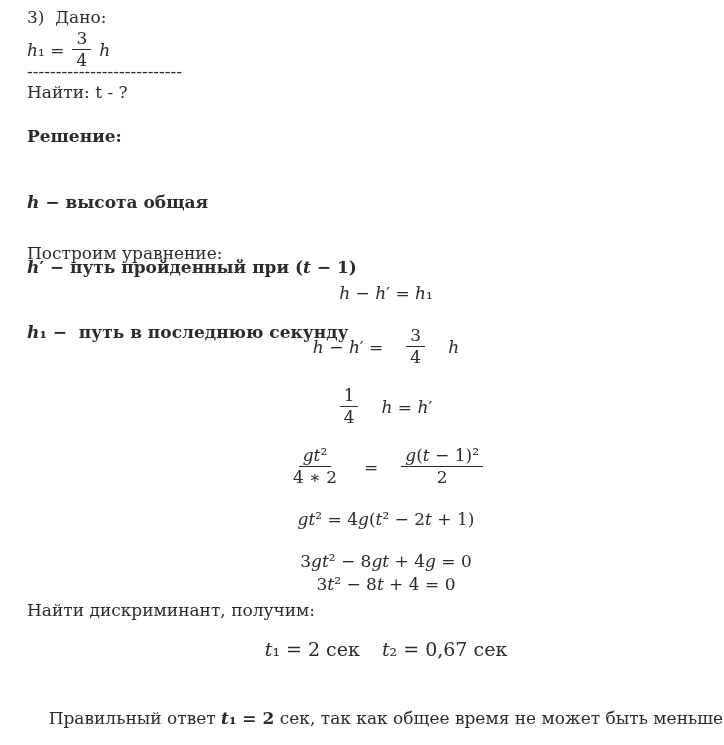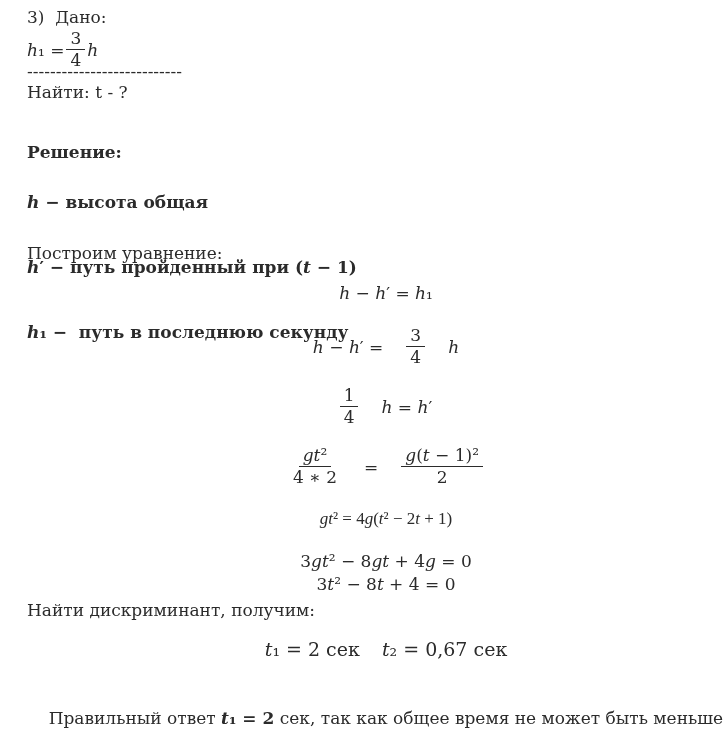--- a/index.html
+++ b/index.html
@@ -14,21 +14,21 @@
     overflow: hidden;
   }
   .abs { position: absolute; white-space: pre; }
   .left { left: 27px; }
   .bold { font-weight: bold; }
   i { font-style: italic; }
 
   .def-line { line-height: 25px; font-weight: bold; }
 
   
-  .eqrow { display: flex; align-items: center; gap: 2px; white-space: pre; }
+  .eqrow { display: flex; align-items: center; gap: 8px; white-space: pre; }
   
   .center-band { left: 48px; width: 676px; }
   .center-flex { display: flex; align-items: center; justify-content: center; gap: 23px; }
   .center-text { text-align: center; }
 
   .frac { display: inline-flex; flex-direction: column; align-items: center; line-height: 1.12; }
   .frac .num { padding: 0 4px 1px 4px; border-bottom: 1px solid #2b2b2b; text-align: center; }
   .frac .den { padding: 1px 4px 0 4px; text-align: center; }
 
   .results { font-size: 19px; gap: 22px; }
@@ -46,21 +46,21 @@
       <span class="num">3</span>
       <span class="den">4</span>
     </span>
     <span><i>h</i></span>
   </div>
 
   <div class="abs left" style="top:61px; line-height:20px;">---------------------------</div>
 
   <div class="abs left" style="top:82px;">Найти: t - ?</div>
 
-  <div class="abs left bold" style="top:126px;margin-top:16px;">Решение:</div>
+  <div class="abs left bold" style="top:126px;">Решение:</div>
 
   <div class="abs left" style="top:150px;">
     <div class="def-line"><i>h</i> − высота общая</div>
     <div class="def-line"><i>h</i>′ − путь пройденный при (<i>t</i> − 1)</div>
     <div class="def-line"><i>h</i>₁ −  путь в последнюю секунду</div>
   </div>
 
   <div class="abs center-band center-text" style="top:283px;"><i>h</i> − <i>h</i>′ = <i>h</i>₁</div>
 
   <div class="abs left" style="top:243px;">Построим уравнение:</div>
@@ -87,21 +87,21 @@
       <span class="num"><i>gt</i>²</span>
       <span class="den">4 ∗ 2</span>
     </span>
     <span>=</span>
     <span class="frac">
       <span class="num"><i>g</i>(<i>t</i> − 1)²</span>
       <span class="den">2</span>
     </span>
   </div>
 
-  <div class="abs center-band center-text" style="top:509px;font-family:Liberation Serif, serif;"><i>gt</i>² = 4<i>g</i>(<i>t</i>² − 2<i>t</i> + 1)</div>
+  <div class="abs center-band center-text" style="top:509px;"><i>gt</i>² = 4<i>g</i>(<i>t</i>² − 2<i>t</i> + 1)</div>
   <div class="abs center-band center-text" style="top:551px;">3<i>gt</i>² − 8<i>gt</i> + 4<i>g</i> = 0</div>
   <div class="abs center-band center-text" style="top:574px;">3<i>t</i>² − 8<i>t</i> + 4 = 0</div>
 
   <div class="abs left" style="top:600px;">Найти дискриминант, получим:</div>
 
   <div class="abs center-band center-flex results" style="top:638px;">
     <span><i>t</i>₁ = 2 сек</span>
     <span><i>t</i>₂ = 0,67 сек</span>
   </div>
 

